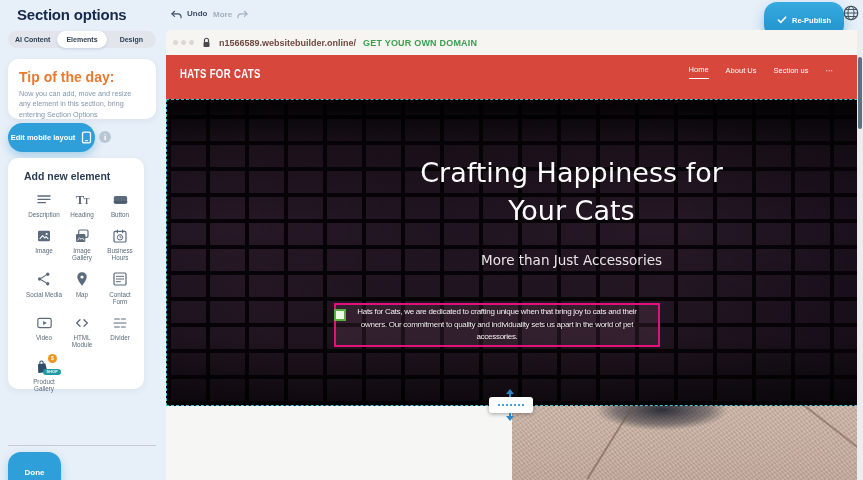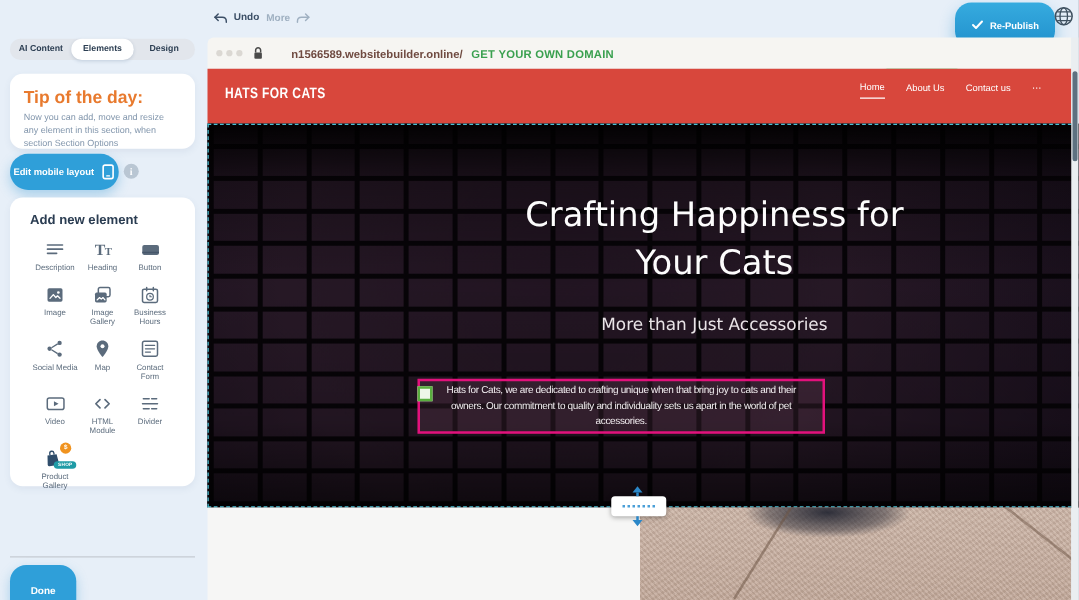--- a/index.html
+++ b/index.html
@@ -33,21 +33,21 @@
   .tip-title { font-size:14px; font-weight:700; color:#e87a2e; margin-bottom:4px; }
   .tip-body { font-size:7.2px; line-height:1.45; color:#8296ac; }
 
   .edit-mobile-btn { position:absolute; left:8px; top:123px; width:87px; height:29px; background:#2f9fd9;
     border-radius:15px; display:flex; align-items:center; justify-content:center; gap:6px; color:#fff;
     font-size:7.5px; font-weight:700; box-shadow:0 4px 9px rgba(46,150,210,.35); cursor:pointer; }
   .info-icon { position:absolute; left:99px; top:131px; width:12px; height:12px; border-radius:50%;
     background:#b9c6d3; color:#fff; font-size:8px; font-weight:700; display:flex; align-items:center;
     justify-content:center; cursor:pointer; font-family:"Liberation Serif",serif; }
 
-  .add-card { position:absolute; left:8px; top:158px; width:148px; height:231px; background:#fff; border-radius:10px;
+  .add-card { position:absolute; left:8px; top:158px; width:136px; height:231px; background:#fff; border-radius:10px;
     box-shadow:0 2px 6px rgba(60,90,130,.08); padding:12px 0 0 0; }
   .add-title { font-size:10.5px; font-weight:700; color:#2b3d52; margin:0 0 9px 16px; }
   .el-grid { display:grid; grid-template-columns:38px 38px 38px; column-gap:0; row-gap:9px; margin-left:17px; }
   .el-item { display:flex; flex-direction:column; align-items:center; cursor:pointer; }
   .el-icon { height:17px; display:flex; align-items:center; justify-content:center; }
   .el-label { margin-top:3px; font-size:6.3px; line-height:1.15; color:#5b6b7c; text-align:center; }
   .pg-wrap { position:relative; width:20px; height:17px; }
   .pg-badge-dot { position:absolute; right:-3px; top:-4px; width:9px; height:9px; border-radius:50%;
     background:#f0931f; color:#fff; font-size:5px; font-weight:700; display:flex; align-items:center; justify-content:center; }
   .pg-shop { position:absolute; right:-7px; bottom:0px; background:#1f9ba6; color:#fff; font-size:3.8px;
@@ -57,21 +57,21 @@
   .done-btn { position:absolute; left:8px; top:452px; width:53px; height:40px; background:#2f9fd9; border-radius:13px;
     display:flex; align-items:center; justify-content:center; color:#fff; font-size:8px; font-weight:700;
     box-shadow:0 4px 9px rgba(46,150,210,.35); cursor:pointer; }
 
   
   .browser-bar { position:absolute; left:166px; top:30px; width:691px; height:25px; background:#f6f5f2;
     border-radius:5px 0 0 0; display:flex; align-items:center; }
   .b-dots { display:flex; gap:3px; margin-left:7px; }
   .b-dots i { width:5px; height:5px; border-radius:50%; background:#dbd8d3; }
   .b-lock { margin-left:8px; display:flex; }
-  .b-url { margin-left:22px; font-size:9px; font-weight:600; color:#6f4a40; }
+  .b-url { margin-left:8px; font-size:9px; font-weight:600; color:#6f4a40; }
   .b-cta { margin-left:7px; font-size:9px; font-weight:700; color:#3aa04f; letter-spacing:.2px; cursor:pointer; }
 
   
   .site-header { position:absolute; left:166px; top:55px; width:691px; height:44px; background:#d8473c; }
   .site-logo { position:absolute; left:14px; top:12px; color:#fff; font-size:12px; font-weight:700;
     letter-spacing:.4px; transform:scaleX(.8); transform-origin:left center; white-space:nowrap; cursor:pointer; }
   .site-nav { position:absolute; right:24px; top:10px; display:flex; align-items:center; gap:17px; }
   .nav-link { color:#fff; font-size:7.5px; padding-bottom:4px; cursor:pointer; white-space:nowrap;text-align:center; }
   .nav-link.active { border-bottom:1.5px solid #fff; }
 
@@ -124,20 +124,21 @@
   .pv-scroll-thumb { position:absolute; left:858px; top:57px; width:4px; height:72px; border-radius:2px;
     background:#5e7180; cursor:pointer; }
 
   svg { display:block; }
 </style>
 </head>
 <body>
 
 <div id="app">
 
+  <div class="app-title">Section options</div>
 
   <div class="undo-group">
     <svg width="13" height="11" viewBox="0 0 20 16">
       <path d="M7 3L3 7l4 4" stroke="#3c4f66" stroke-width="1.8" fill="none" stroke-linecap="round" stroke-linejoin="round"></path>
       <path d="M3 7h9c3 0 5 2 5 5v1" stroke="#3c4f66" stroke-width="1.8" fill="none" stroke-linecap="round"></path>
     </svg>
     <span>Undo</span>
   </div>
   <div class="redo-group">
     <span>More</span>
@@ -178,21 +179,21 @@
     <div class="tab active">
         <span>Elements</span>
       </div>
     <div class="tab">
         <span>Design</span>
       </div>
   </div>
 
   <div class="tip-card">
     <div class="tip-title">Tip of the day:</div>
-    <div class="tip-body">Now you can add, move and resize any element in this section, when section Section Options</div>
+    <div class="tip-body">Now you can add, move and resize any element in this section, bring entering Section Options</div>
   </div>
 
   <div class="edit-mobile-btn">
     <span>Edit mobile layout</span>
     <svg width="11" height="13" viewBox="0 0 14 18">
       <rect x="1.5" y="1.5" width="11" height="15" rx="2" stroke="#fff" stroke-width="1.8" fill="none"></rect>
       <path d="M5.5 13.5h3" stroke="#fff" stroke-width="1.5" stroke-linecap="round"></path>
     </svg>
   </div>
   <div class="info-icon">i</div>
@@ -360,21 +361,21 @@
     </span>
     <span class="b-url">n1566589.websitebuilder.online/</span>
     <span class="b-cta">GET YOUR OWN DOMAIN</span>
   </div>
 
   <div class="site-header">
     <div class="site-logo">HATS FOR CATS</div>
     <div class="site-nav">
       <span class="nav-link active">Home</span>
       <span class="nav-link">About Us</span>
-      <span class="nav-link">Contact us</span>
+      <span class="nav-link">Section us</span>
       <span class="nav-link">⋯</span>
     </div>
   </div>
 
   <div class="hero">
     <div class="hero-h1">
       <div>Crafting Happiness for Your Cats</div>
     </div>
     <div class="hero-sub">More than Just Accessories</div>
     <div class="hero-para-box">

